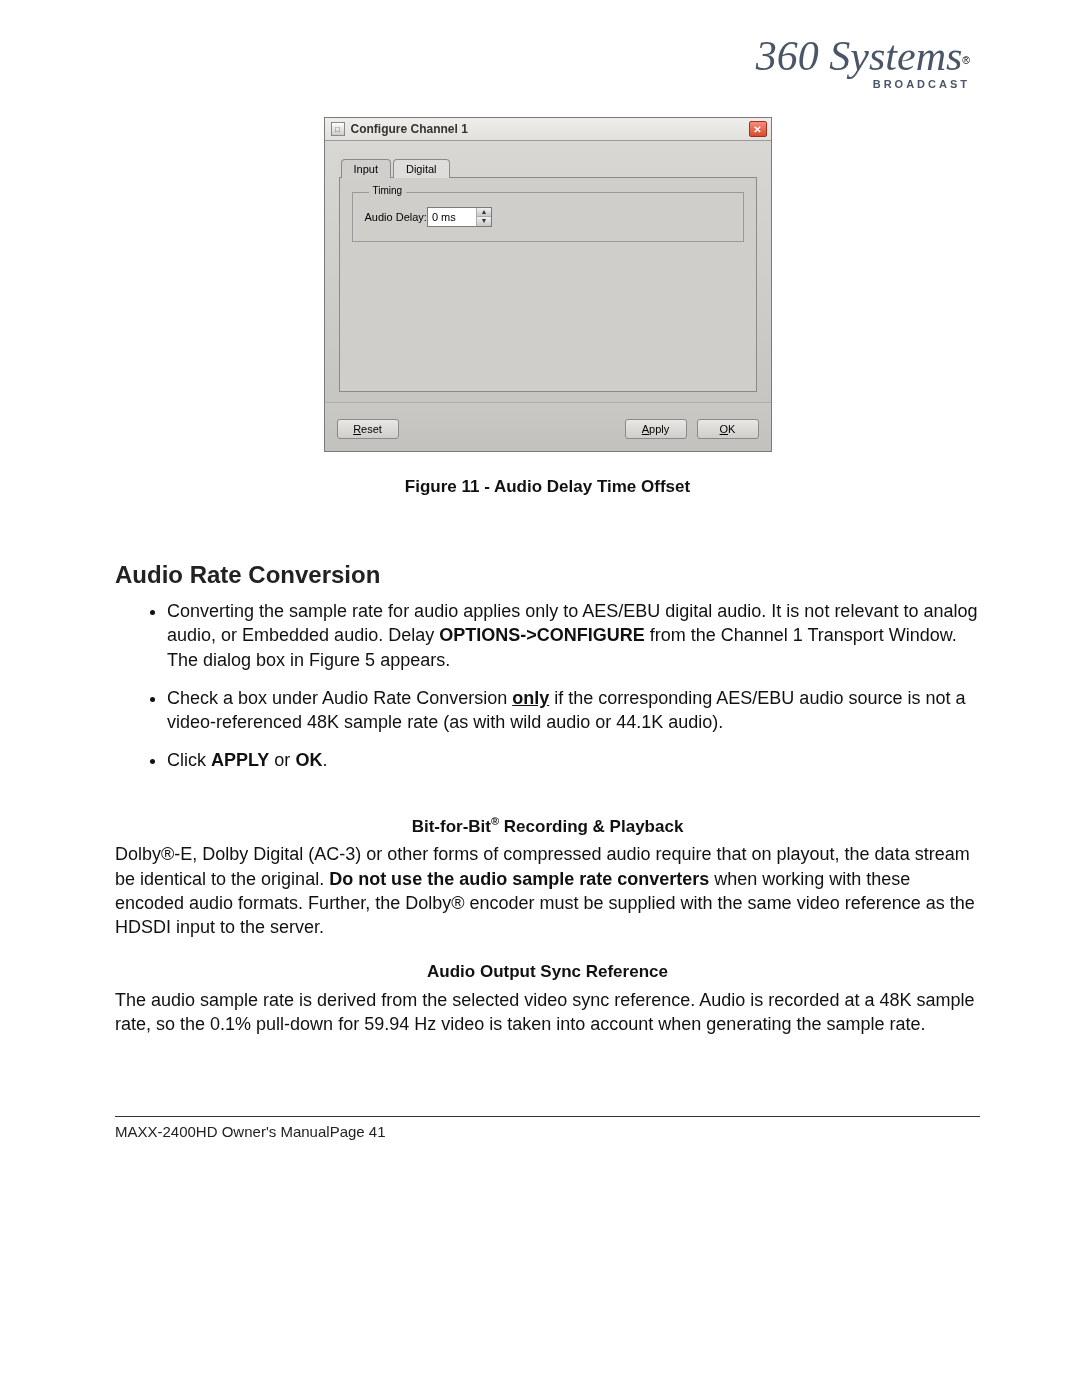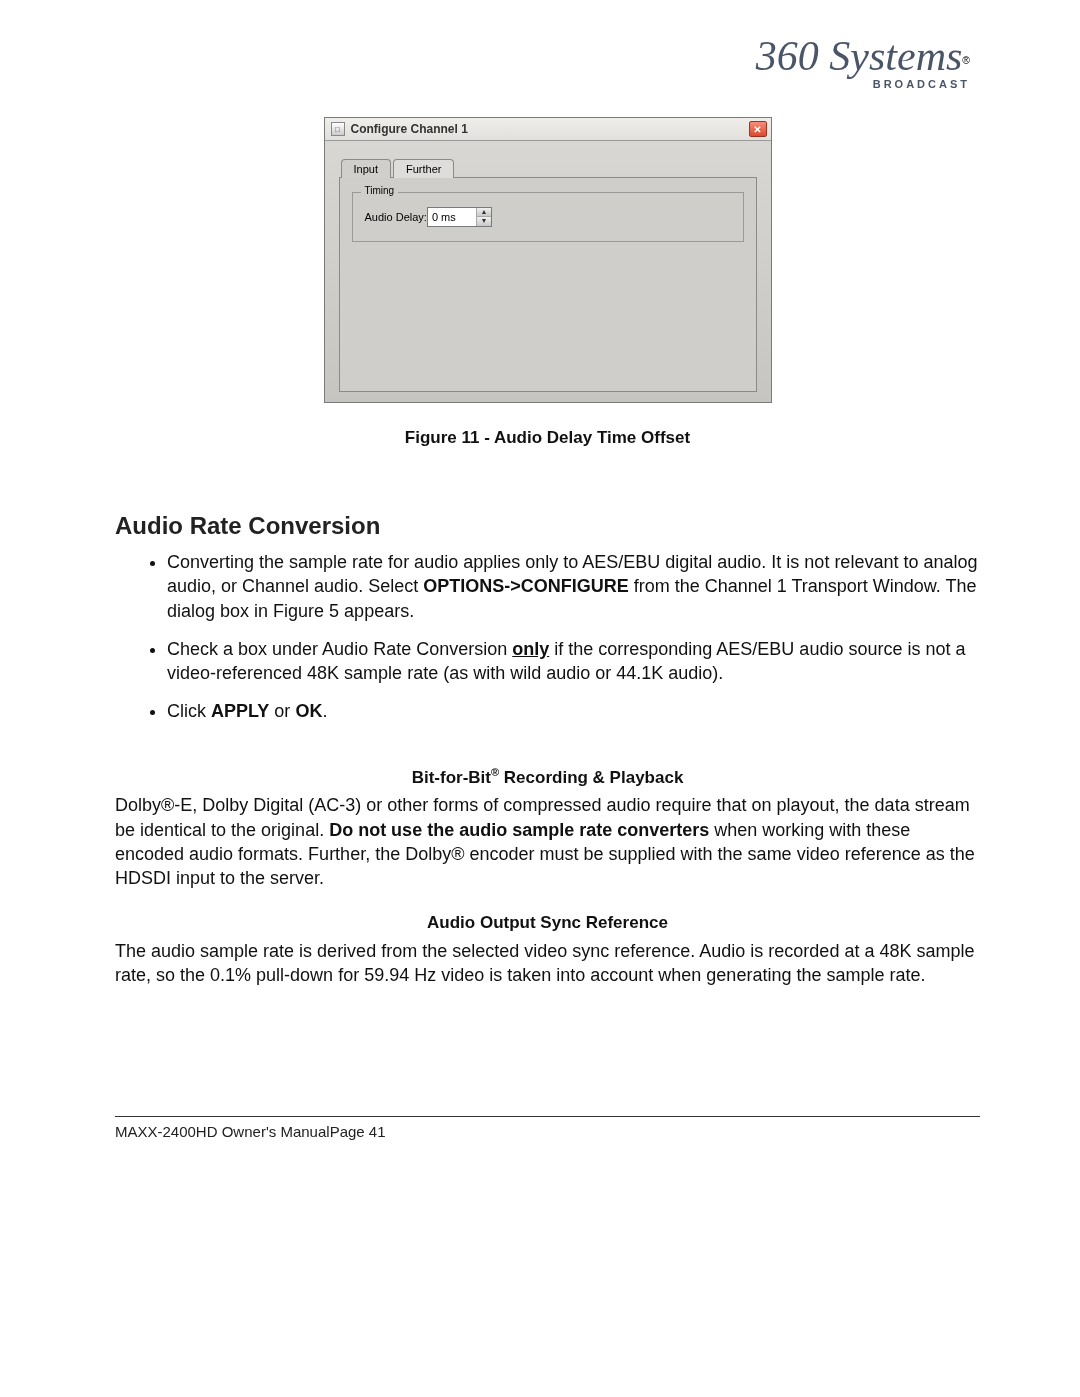--- a/index.html
+++ b/index.html
@@ -109,21 +109,21 @@
     padding: 14px 12px 10px 12px;
     height: 215px;
   }
   .fieldset {
     border: 1px solid #9a9a9a;
     padding: 14px 12px 14px 12px;
     position: relative;
   }
   .fieldset-legend {
     position: absolute;
-    top: -8px; left: 8px;
+    top: -8px; left: 16px;
     background: #cfcecb;
     padding: 0 4px;
     font-size: 10px;
   }
   .field-row {
     display: flex;
     align-items: center;
   }
   .field-label { font-size: 11px; }
   .spinner {
@@ -254,48 +254,54 @@
   <div class="dialog-wrap">
     <div class="dialog">
       <div class="dialog-titlebar">
         <span class="dialog-title-icon">□</span>
         <span class="dialog-title">Configure Channel 1</span>
         <span class="dialog-close">✕</span>
       </div>
       <div class="dialog-body">
         <div class="tabs">
           <div class="tab">Input</div>
-          <div class="tab active">Further</div>
+          <div class="tab active">Digital</div>
         </div>
         <div class="tab-panel">
           <div class="fieldset">
             <span class="fieldset-legend">Timing</span>
             <div class="field-row">
               <span class="field-label">Audio Delay:</span>
               <div class="spinner">
                 <input class="spinner-input" value="0 ms" style="">
                 <div class="spinner-btns">
                   <div class="spinner-btn">▲</div>
                   <div class="spinner-btn">▼</div>
                 </div>
               </div>
             </div>
           </div>
         </div>
       </div>
+      <div class="dialog-footer">
+        <div class="dlg-btn"><span class="ul">R</span>eset</div>
+        <div class="spacer"></div>
+        <div class="dlg-btn"><span class="ul">A</span>pply</div>
+        <div class="dlg-btn"><span class="ul">O</span>K</div>
+      </div>
     </div>
   </div>
 
   <div class="figure-caption">Figure 11 - Audio Delay Time Offset</div>
 
   <div class="section-title">Audio Rate Conversion</div>
 
   <ul class="body-list">
     <li>
-      <span>Converting the sample rate for audio applies only to AES/EBU digital audio. It is not relevant to analog audio, or Channel audio. Select </span><span class="b">OPTIONS-&gt;CONFIGURE</span><span> from the Channel 1 Transport Window. The dialog box in Figure 5 appears.</span>
+      <span>Converting the sample rate for audio applies only to AES/EBU digital audio. It is not relevant to analog audio, or Embedded audio. Delay </span><span class="b">OPTIONS-&gt;CONFIGURE</span><span> from the Channel 1 Transport Window. The dialog box in Figure 5 appears.</span>
     </li>
     <li>
       <span>Check a box under Audio Rate Conversion </span><span class="u">only</span><span> if the corresponding AES/EBU audio source is not a video-referenced 48K sample rate (as with wild audio or 44.1K audio).</span>
     </li>
     <li>
       <span>Click </span><span class="b">APPLY</span><span> or </span><span class="b">OK</span><span>.</span>
     </li>
   </ul>
 
   <div class="sub-heading">

